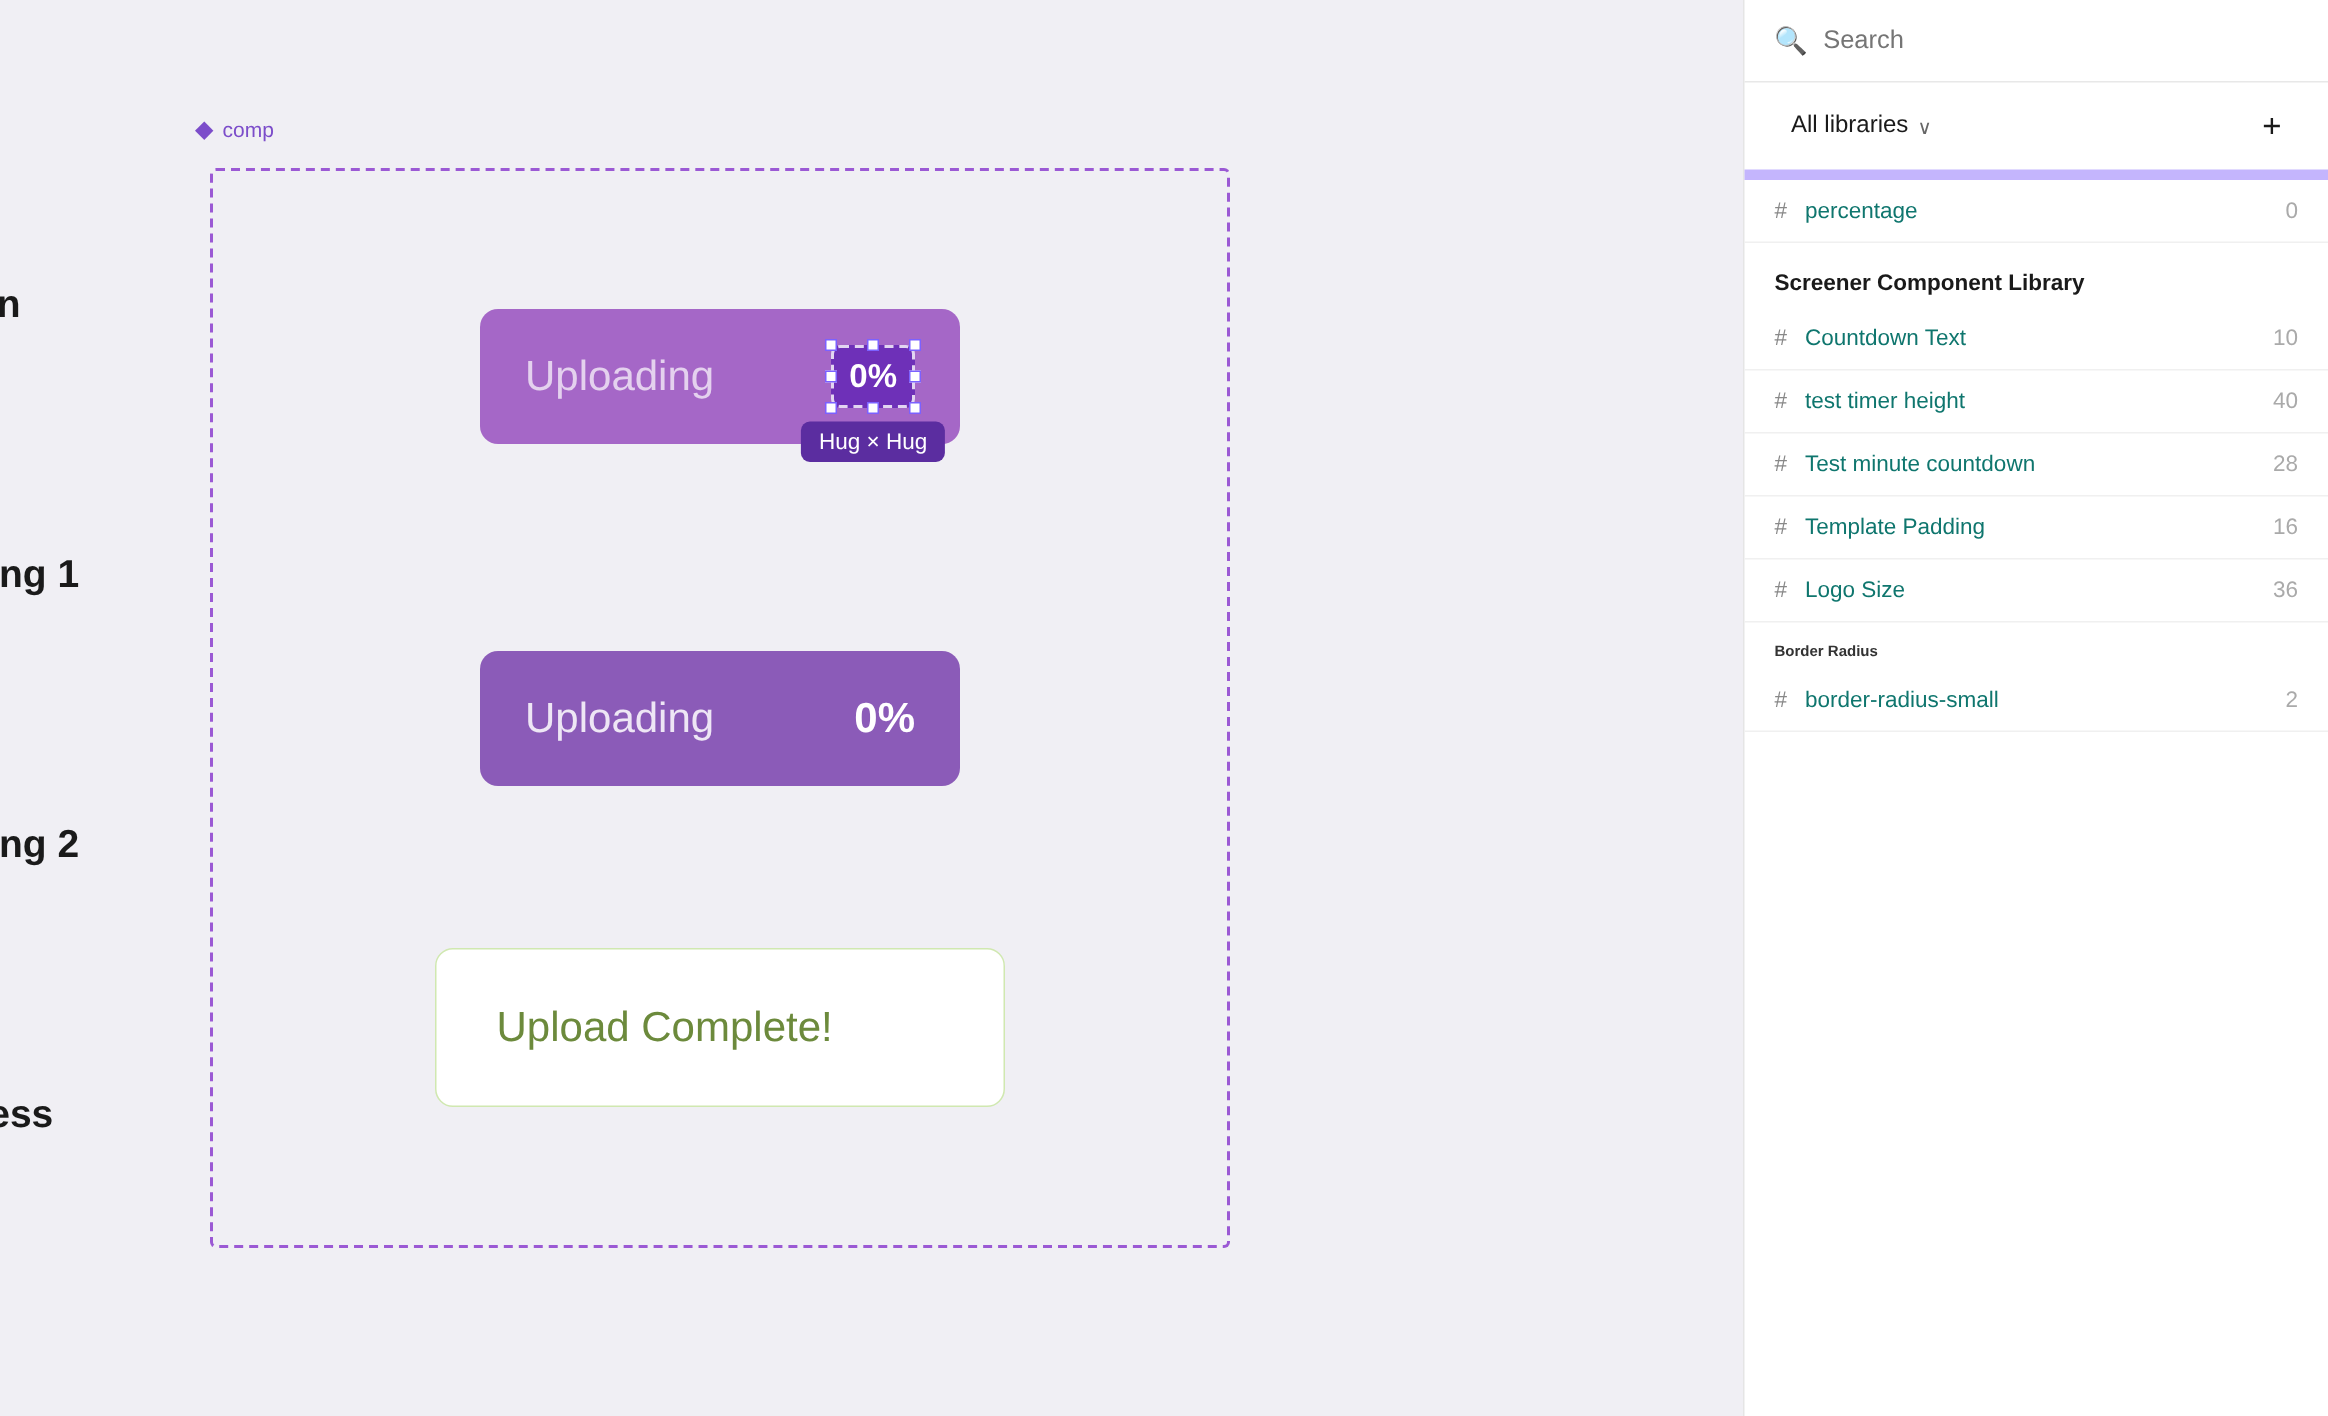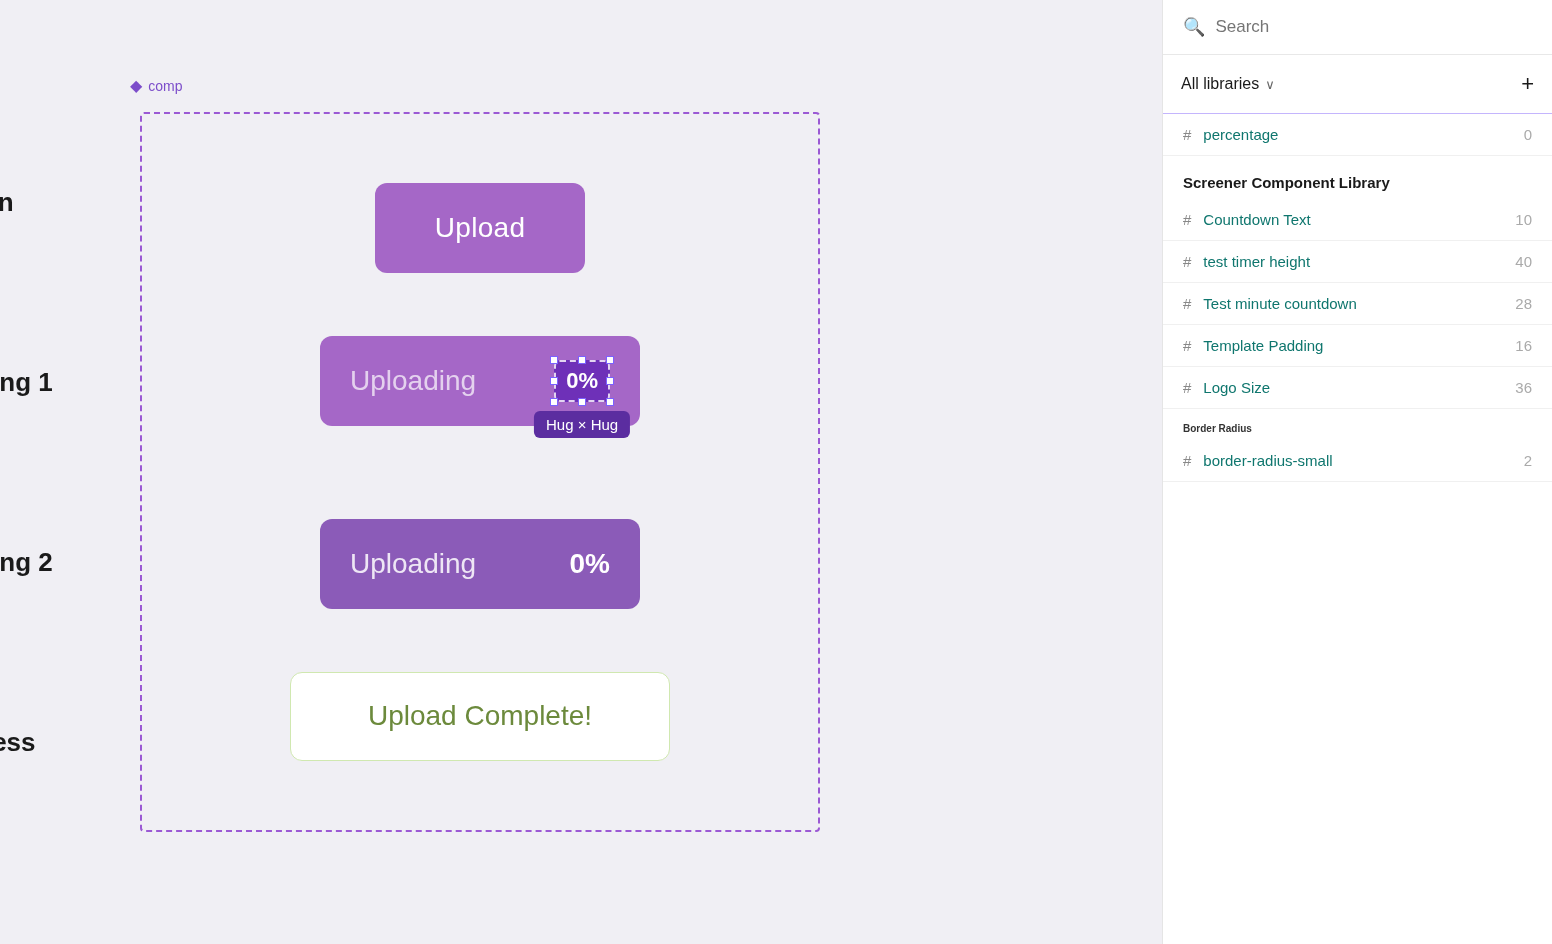--- a/index.html
+++ b/index.html
@@ -189,26 +189,26 @@
 
     
     .success-btn {
       background: white;
       color: #6c8a3c;
       border: 1.5px solid #d0e8b0;
       border-radius: 12px;
       padding: 0 40px;
       font-size: 28px;
       font-weight: 400;
-      height: 89px;
+      height: 106px;
       width: 380px;
       cursor: pointer;
       display: flex;
       align-items: center;
-      justify-content: center;
+      justify-content: flex-start;
     }
 
     
     .right-panel {
       position: absolute;
       right: 0;
       top: 0;
       width: 390px;
       height: 944px;
       background: white;
@@ -237,22 +237,22 @@
       font-size: 17px;
       color: #999;
       flex: 1;
       background: transparent;
     }
 
     
     .libraries-row {
       display: flex;
       justify-content: space-between;
-      padding: 16px 18px;
-      border-bottom: 1px solid #c4b5fd;
+      padding: 16px 31px;
+      border-bottom: 7px solid #c4b5fd;
     }
 
     .libraries-label {
       display: flex;
       align-items: center;
       gap: 6px;
       font-size: 16px;
       color: #1a1a1a;
       font-weight: 400;
     }
@@ -352,25 +352,20 @@
       <div class="row-label" style="height:25%; align-items:center;">
         <span>Loading 2</span>
       </div>
       <div class="row-label" style="height:25%; align-items:center;">
         <span>Success</span>
       </div>
     </div>
 
     <div class="comp-content">
 
-      <div class="row-wrapper">
-        <button class="upload-btn">
-          <span>Upload</span>
-        </button>
-      </div>
 
       <div class="row-wrapper">
         <button class="loading-btn-1">
           <span>Uploading</span>
           <div style="position:relative;">
             <div class="percentage-badge">
               <span>0%</span>
               
               <div class="selection-handles">
                 <div class="handle handle-tl"></div>

